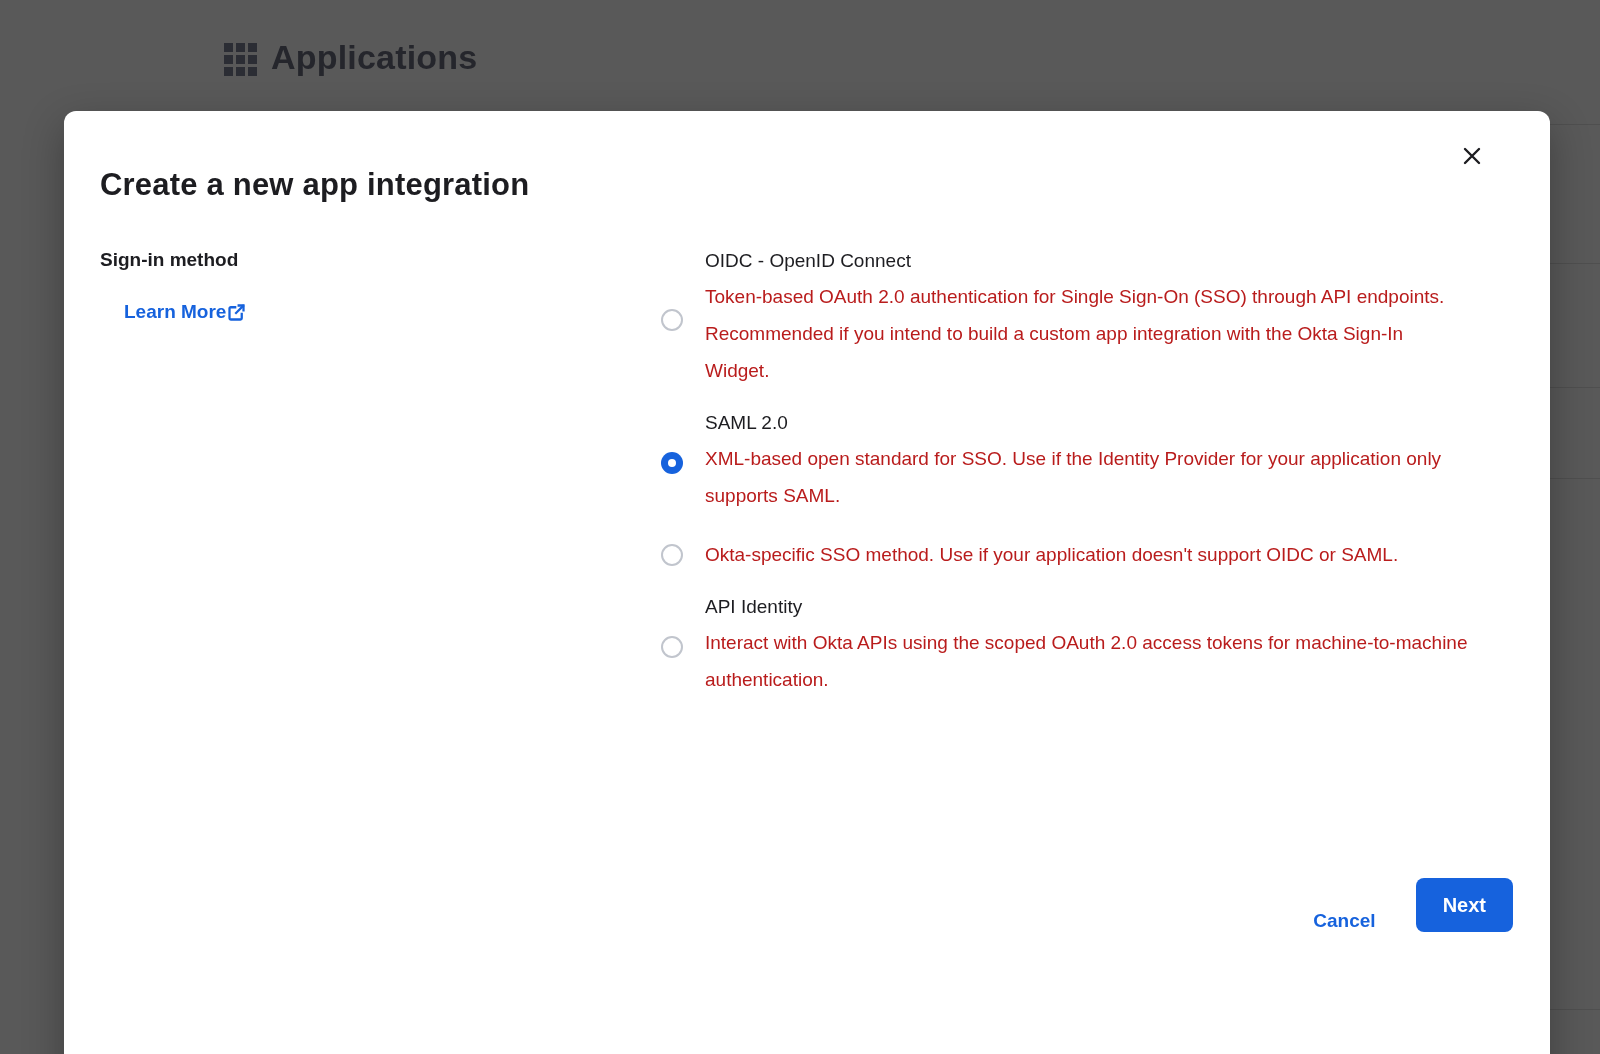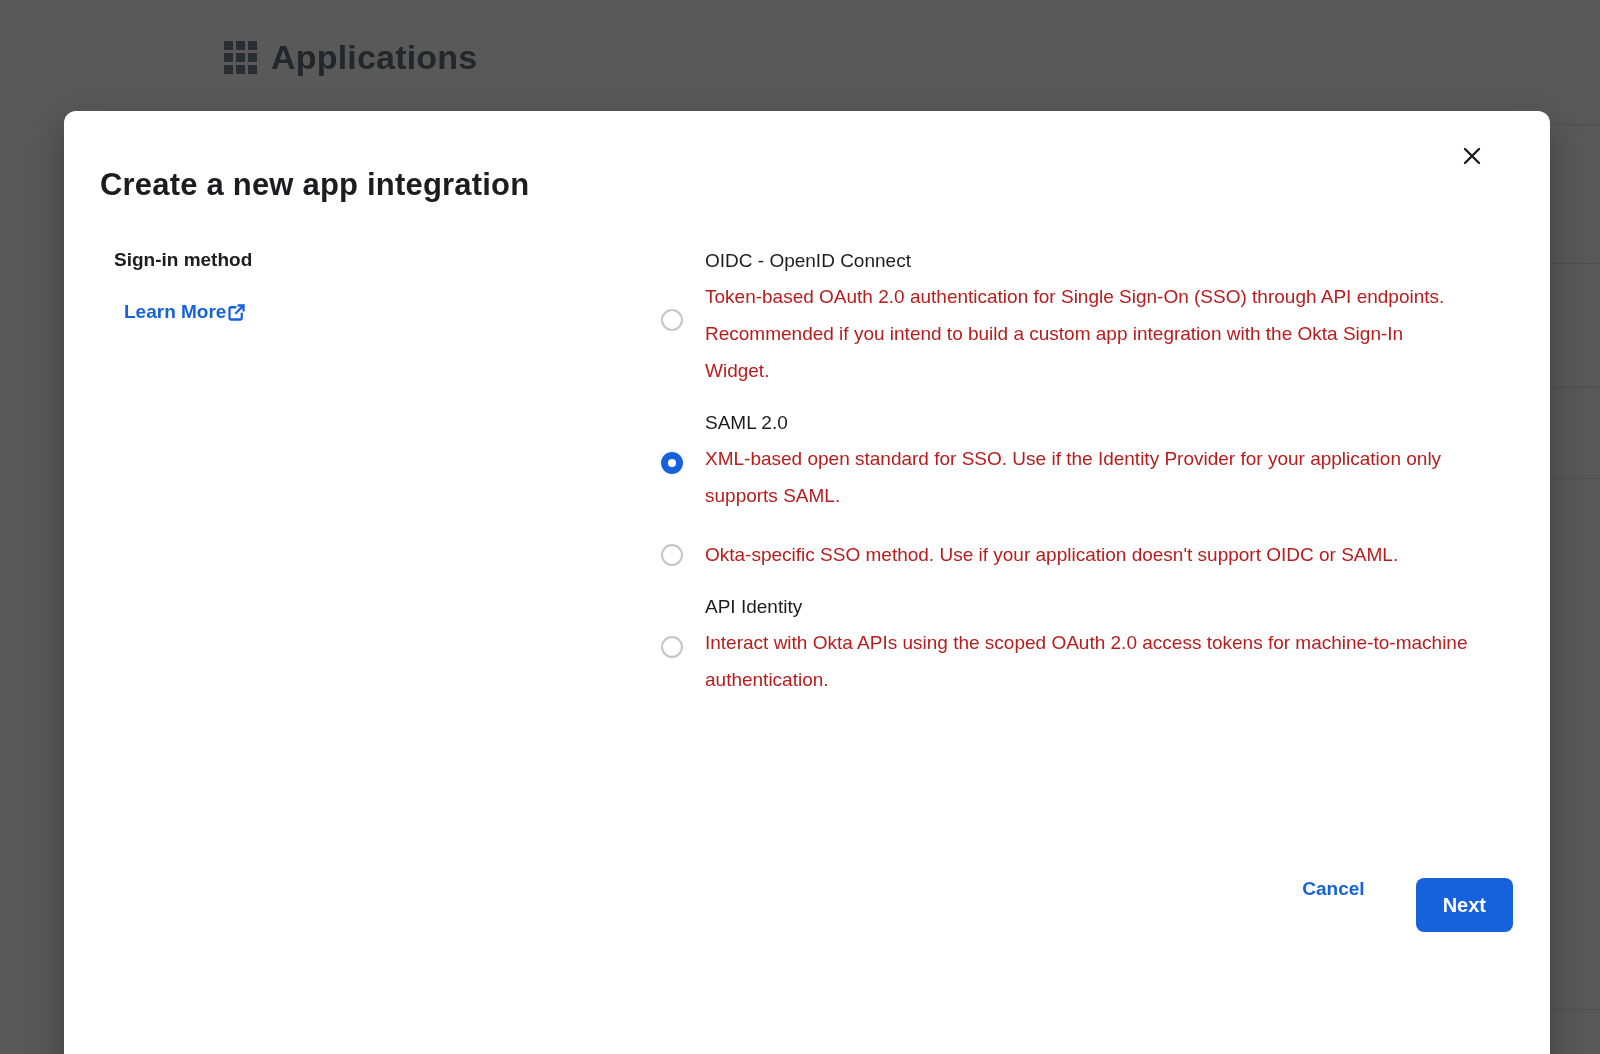--- a/index.html
+++ b/index.html
@@ -6,21 +6,21 @@
   html,body { width:1600px; height:1054px; overflow:hidden; }
   body {
     font-family:"Liberation Sans", sans-serif;
     background:#595959;
     position:relative;
     color:#1d1d21;
   }
 
   
   .backdrop { position:absolute; inset:0; background:#595959; }
-  .bg-header { position:absolute; left:224px; top:38px; display:flex; }
+  .bg-header { position:absolute; left:224px; top:38px; display:flex; align-items:center; }
   .grid-icon { width:33px; height:33px; display:grid; grid-template-columns:repeat(3,9px); grid-template-rows:repeat(3,9px); gap:3px; margin-right:14px; margin-top:3px; }
   .grid-icon span { background:#2b2d34; display:block; }
   .bg-title { font-size:34px; font-weight:bold; color:#25262c; letter-spacing:0.2px; }
   .bg-line { position:absolute; background:rgba(0,0,0,0.10); }
   .bg-line.v1 { left:222px; top:978px; width:1px; height:76px; }
   .bg-line.v2 { left:628px; top:978px; width:1px; height:76px; }
   .bg-line.h0 { left:66px;  top:1009px; width:1534px; height:1px; }
   .bg-line.h1 { left:1549px; top:124px; width:51px; height:1px; }
   .bg-line.h2 { left:1549px; top:263px; width:51px; height:1px; }
   .bg-line.h3 { left:1549px; top:387px; width:51px; height:1px; }
@@ -36,21 +36,21 @@
     position:absolute; top:31px; left:1393px; width:30px; height:30px;
     background:none; border:none; cursor:pointer; padding:0;
     display:flex; align-items:center; justify-content:center;
   }
   .modal-title {
     position:absolute; left:36px; top:56px;
     font-size:31px; font-weight:bold; color:#1d1d21; letter-spacing:0.2px;
   }
 
   .left-col { position:absolute; left:36px; top:138px; width:480px; }
-  .signin-label { font-size:19px; font-weight:bold; color:#1d1d21;margin-left:14px; }
+  .signin-label { font-size:19px; font-weight:bold; color:#1d1d21; }
   .learn-more {
     margin-top:30px; display:inline-flex; align-items:center; gap:0;
     font-size:19px; font-weight:bold; color:#1662dd; text-decoration:none; cursor:pointer;margin-left:24px;
   }
   .learn-more svg { display:block; }
 
   .options { position:absolute; left:597px; top:138px; width:830px; }
   .option { display:flex; align-items:center; margin-bottom:22px; cursor:pointer; }
   .radio {
     flex:0 0 auto; width:22px; height:22px; border-radius:50%;
@@ -61,21 +61,21 @@
   .radio.selected::after {
     content:""; position:absolute; left:50%; top:50%; width:8px; height:8px;
     margin:-4px 0 0 -4px; border-radius:50%; background:#fff;
   }
   .option-text { width:764px; }
   .option-label { font-size:19px; line-height:24px; color:#1d1d21; margin-bottom:5px; }
   .option-desc  { font-size:19px; line-height:37px; color:#b91c1c; }
 
   .footer {
     position:absolute; top:767px; right:37px; height:54px;
-    display:flex; align-items:flex-start; gap:51px;
+    display:flex; align-items:flex-end; gap:40px;
   }
   .cancel-btn {
     background:none; border:none; cursor:pointer;
     font-family:"Liberation Sans", sans-serif;
     font-size:19px; font-weight:bold; color:#1662dd;
   }
   .next-btn {
     height:54px; padding:0 27px; border:none; border-radius:8px; cursor:pointer;
     background:#1662dd; color:#ffffff;
     font-family:"Liberation Sans", sans-serif;

